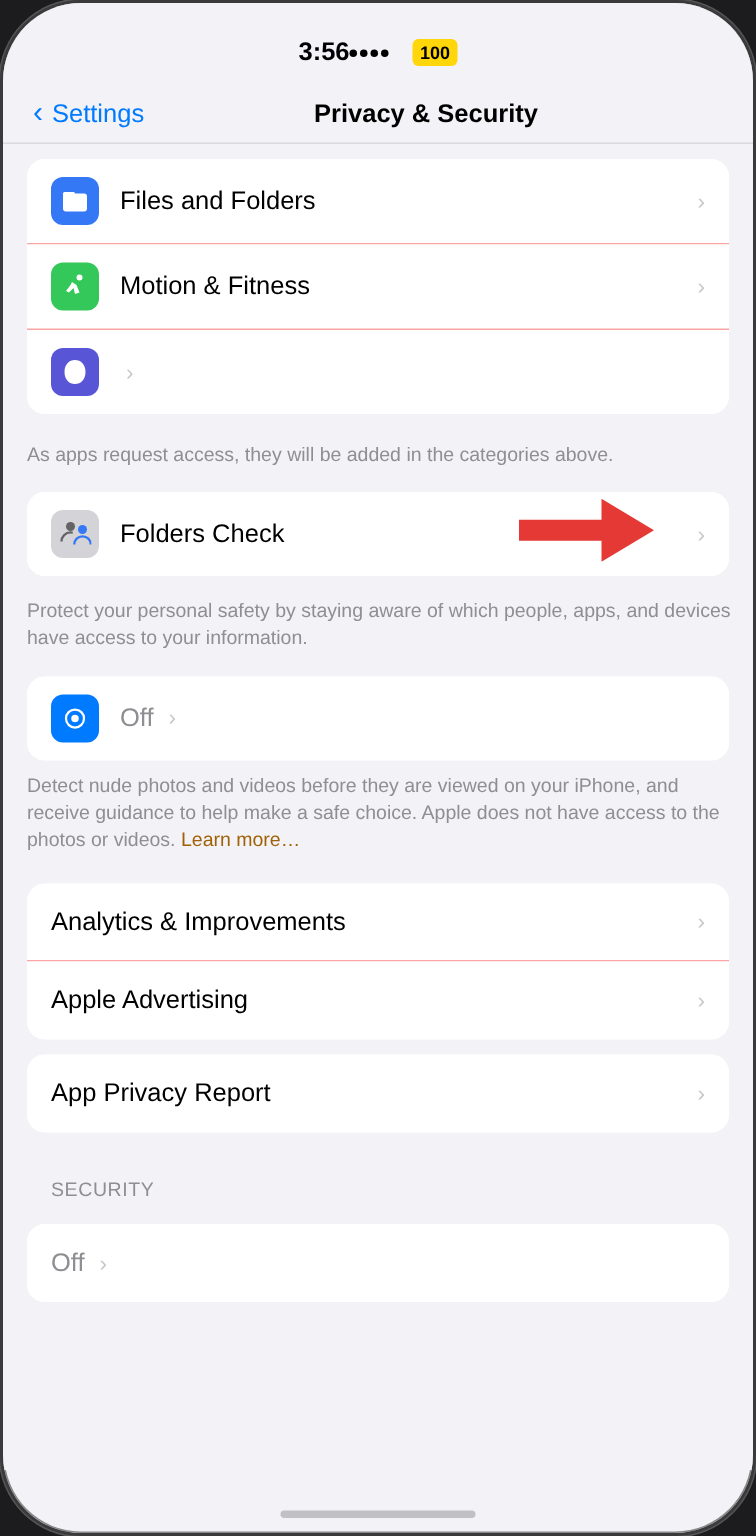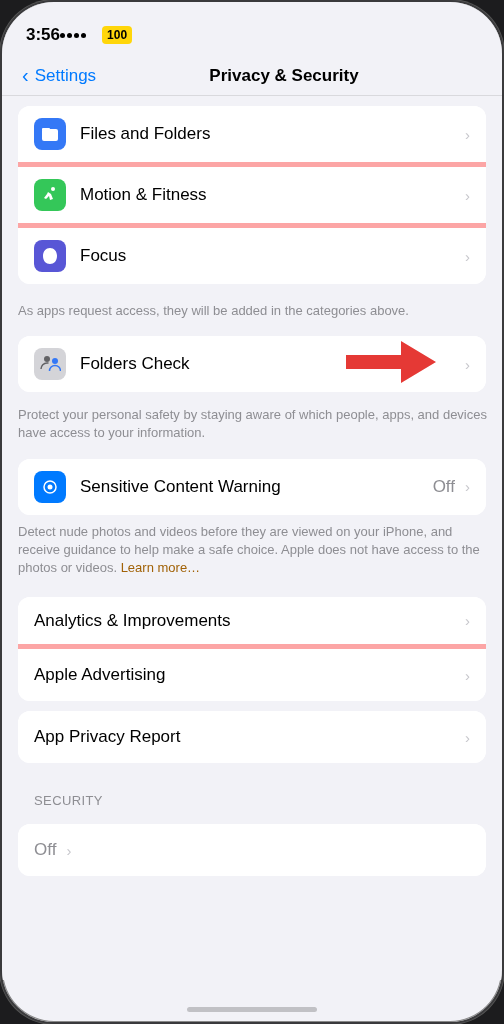--- a/index.html
+++ b/index.html
@@ -23,21 +23,21 @@
       border: 2px solid #3a3a3c;
       box-shadow: 0 0 0 1px #555, inset 0 0 0 1px #888;
     }
 
     
     .status-bar {
       background: #f2f2f7;
       height: 54px;
       display: flex;
       align-items: center;
-      justify-content: flex-start;
+      justify-content: center;
       padding: 12px 24px 0 24px;
       position: relative;
       z-index: 10;
     }
 
     .status-time {
       font-size: 17px;
       font-weight: 600;
       color: #000;
     }
@@ -129,21 +129,21 @@
       border-radius: 12px;
       margin: 10px 16px;
       overflow: hidden;
     }
 
     .row {
       display: flex;
       align-items: center;
       padding: 12px 16px;
       background: #fff;
-      border-bottom: 5px solid #fca5a5;
+      border-bottom: 1px solid #fca5a5;
       min-height: 52px;
       cursor: pointer;
       position: relative;
     }
 
     .row:last-child {
       border-bottom: none;
     }
 
     .row-icon {
@@ -273,21 +273,20 @@
         </div>
         <span class="row-label">Motion &amp; Fitness</span>
         <span class="chevron">›</span>
       </div>
       <div class="row">
         <div class="row-icon icon-focus">
           <svg width="20" height="20" viewBox="0 0 20 20">
             <path d="M10 2C6 2 3 5 3 10s3 8 7 8 7-3 7-8-3-8-7-8zm0 3a3 3 0 00-3 3 3 3 0 003 3 3 3 0 003-3 3 3 0 00-3-3z" fill="white"></path>
           </svg>
         </div>
-        <span class="row-label">Focus</span>
         <span class="chevron">›</span>
       </div>
     </div>
 
     <div class="section-note">As apps request access, they will be added in the categories above.</div>
 
     <div class="safety-check-wrapper">
       <div class="section-group" style="margin:0;">
         <div class="row" style="border-bottom:none;">
           <div class="row-icon icon-safety">
@@ -315,21 +314,20 @@
     <div class="sensitive-row-wrapper">
       <div class="section-group" style="margin:0;">
         <div class="row" style="border-bottom:none;">
           <div class="row-icon icon-sensitive">
             <svg width="22" height="22" viewBox="0 0 22 22">
               <circle cx="11" cy="11" r="9" fill="#007aff"></circle>
               <circle cx="11" cy="11" r="6" fill="none" stroke="white" stroke-width="1.5"></circle>
               <circle cx="11" cy="11" r="2.5" fill="white"></circle>
             </svg>
           </div>
-          <span class="row-label">Sensitive Content Warning</span>
           <span class="row-value">Off</span>
           <span class="chevron">›</span>
         </div>
       </div>
     </div>
 
     <div class="section-note">
       <span>Detect nude photos and videos before they are viewed on your iPhone, and receive guidance to help make a safe choice. Apple does not have access to the photos or videos.</span>
       <span class="learn-more">Learn more…</span>
     </div>

